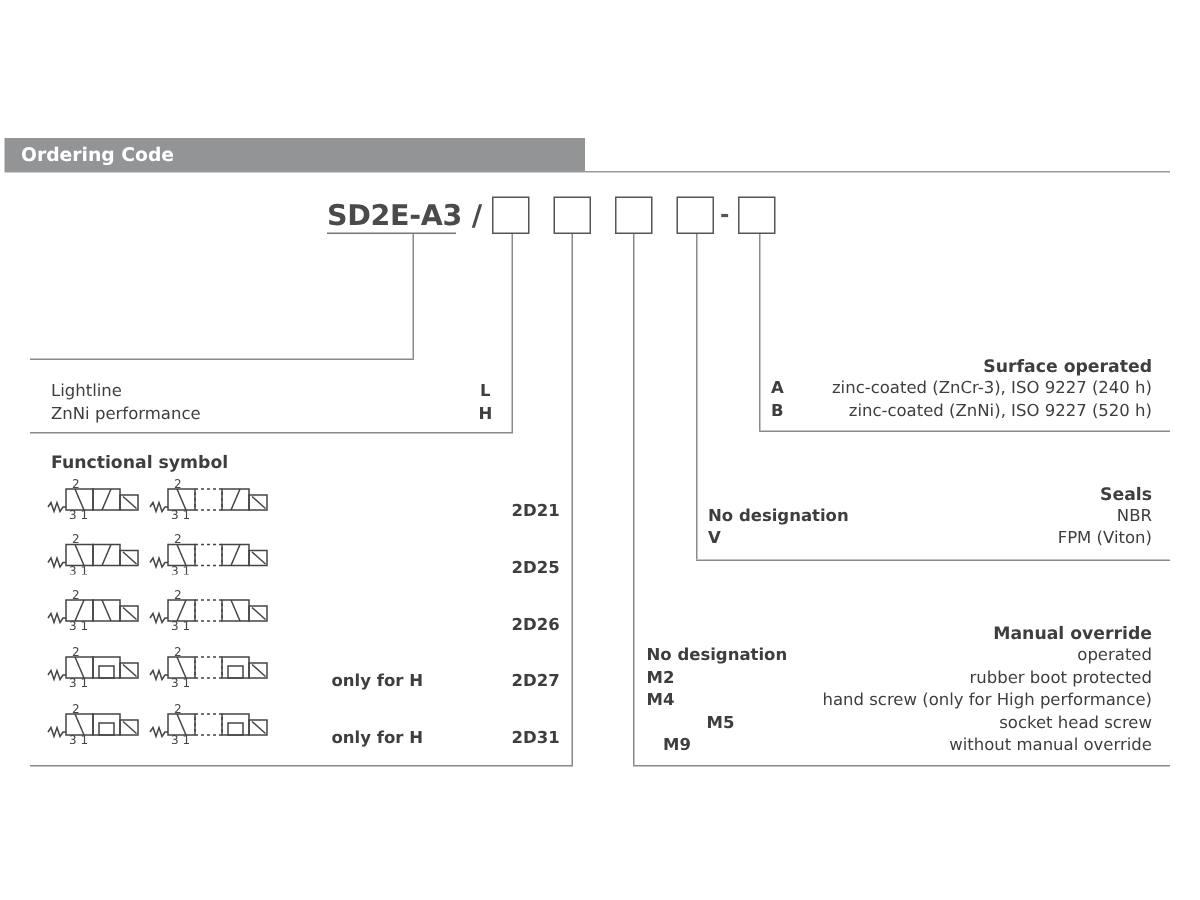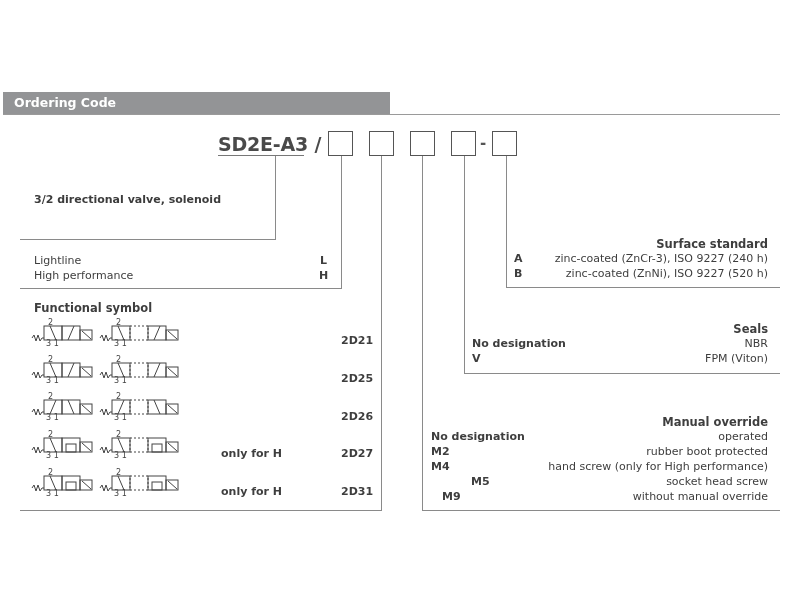--- a/index.html
+++ b/index.html
@@ -50,26 +50,25 @@
 <div class="abs vl" style="left:422px; top:156px; height:354px;"></div>
 <div class="abs hl" style="left:422px; top:510px; width:358px;"></div>
 
 <div class="abs vl" style="left:464px; top:156px; height:217px;"></div>
 <div class="abs hl" style="left:464px; top:373px; width:316px;"></div>
 
 <div class="abs vl" style="left:506px; top:156px; height:131px;"></div>
 <div class="abs hl" style="left:506px; top:287px; width:274px;"></div>
 
 <div class="abs desc">
-  <div>3/2 directional valve, solenoid</div>
 </div>
 
 <div class="abs t" style="left:34px; top:254px;text-align:right;">Lightline</div>
 <div class="abs t b" style="left:320px; top:254px;">L</div>
-<div class="abs t" style="left:34px; top:269px;">High performance</div>
+<div class="abs t" style="left:34px; top:269px;">ZnNi performance</div>
 <div class="abs t b" style="left:319px; top:269px;">H</div>
 
 <div class="abs t b" style="left:34px; top:301px; font-size:11.5px;">Functional symbol</div>
 
 <svg class="sym" style="left:30px; top:318px;" width="160" height="200">
   <defs>
     <g id="left" stroke="#444" stroke-width="1" fill="none">
 
       <polyline points="0,14 2,11 4,17 6,11 8,17 10,11 12,14 14,14"></polyline>
       <rect x="14" y="4" width="18" height="16"></rect>
@@ -207,21 +206,21 @@
 </div>
 
 <div class="abs t b" style="left:341px; top:334px;">2D21</div>
 <div class="abs t b" style="left:341px; top:372px;">2D25</div>
 <div class="abs t b" style="left:341px; top:410px;">2D26</div>
 <div class="abs t b" style="left:221px; top:447px;">only for H</div>
 <div class="abs t b" style="left:341px; top:447px;">2D27</div>
 <div class="abs t b" style="left:221px; top:485px;">only for H</div>
 <div class="abs t b" style="left:341px; top:485px;">2D31</div>
 
-<div class="abs t b right" style="left:560px; top:237px; width:208px; font-size:11.5px;">Surface standard</div>
+<div class="abs t b right" style="left:560px; top:237px; width:208px; font-size:11.5px;">Surface operated</div>
 <div class="abs t b" style="left:514px; top:252px;">A</div>
 <div class="abs t right" style="left:540px; top:252px; width:228px;">zinc-coated (ZnCr-3), ISO 9227 (240 h)</div>
 <div class="abs t b" style="left:514px; top:267px;">B</div>
 <div class="abs t right" style="left:540px; top:267px; width:228px;">zinc-coated (ZnNi), ISO 9227 (520 h)</div>
 
 <div class="abs t b right" style="left:600px; top:322px; width:168px; font-size:11.5px;">Seals</div>
 <div class="abs t b" style="left:472px; top:337px;">No designation</div>
 <div class="abs t right" style="left:600px; top:337px; width:168px;">NBR</div>
 <div class="abs t b" style="left:472px; top:352px;">V</div>
 <div class="abs t right" style="left:600px; top:352px; width:168px;">FPM (Viton)</div>

